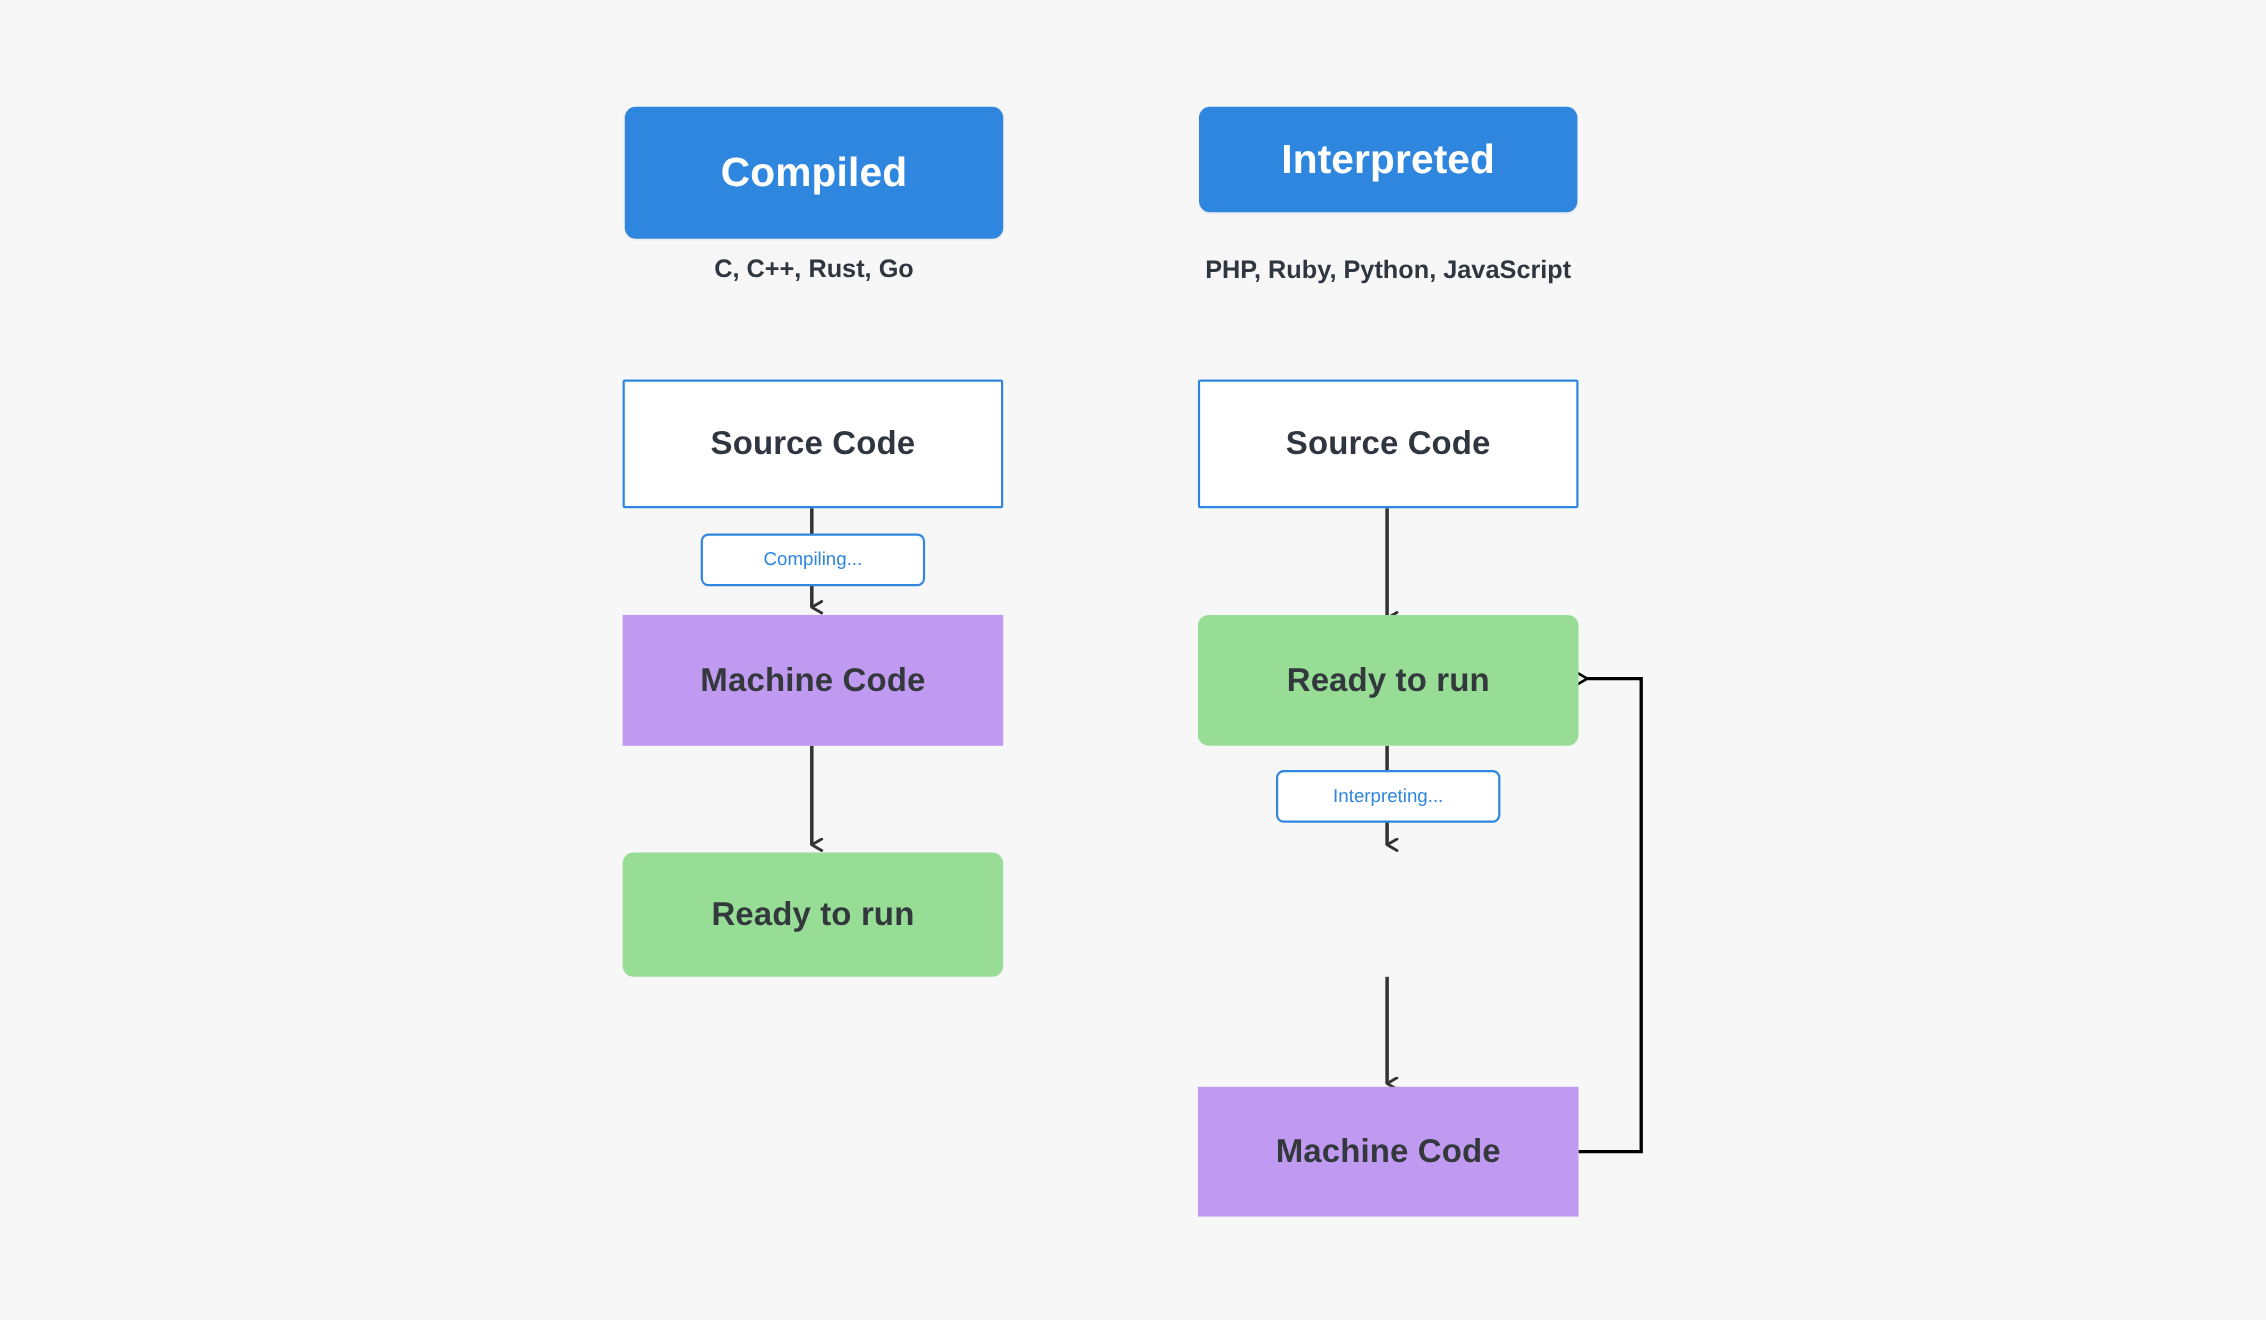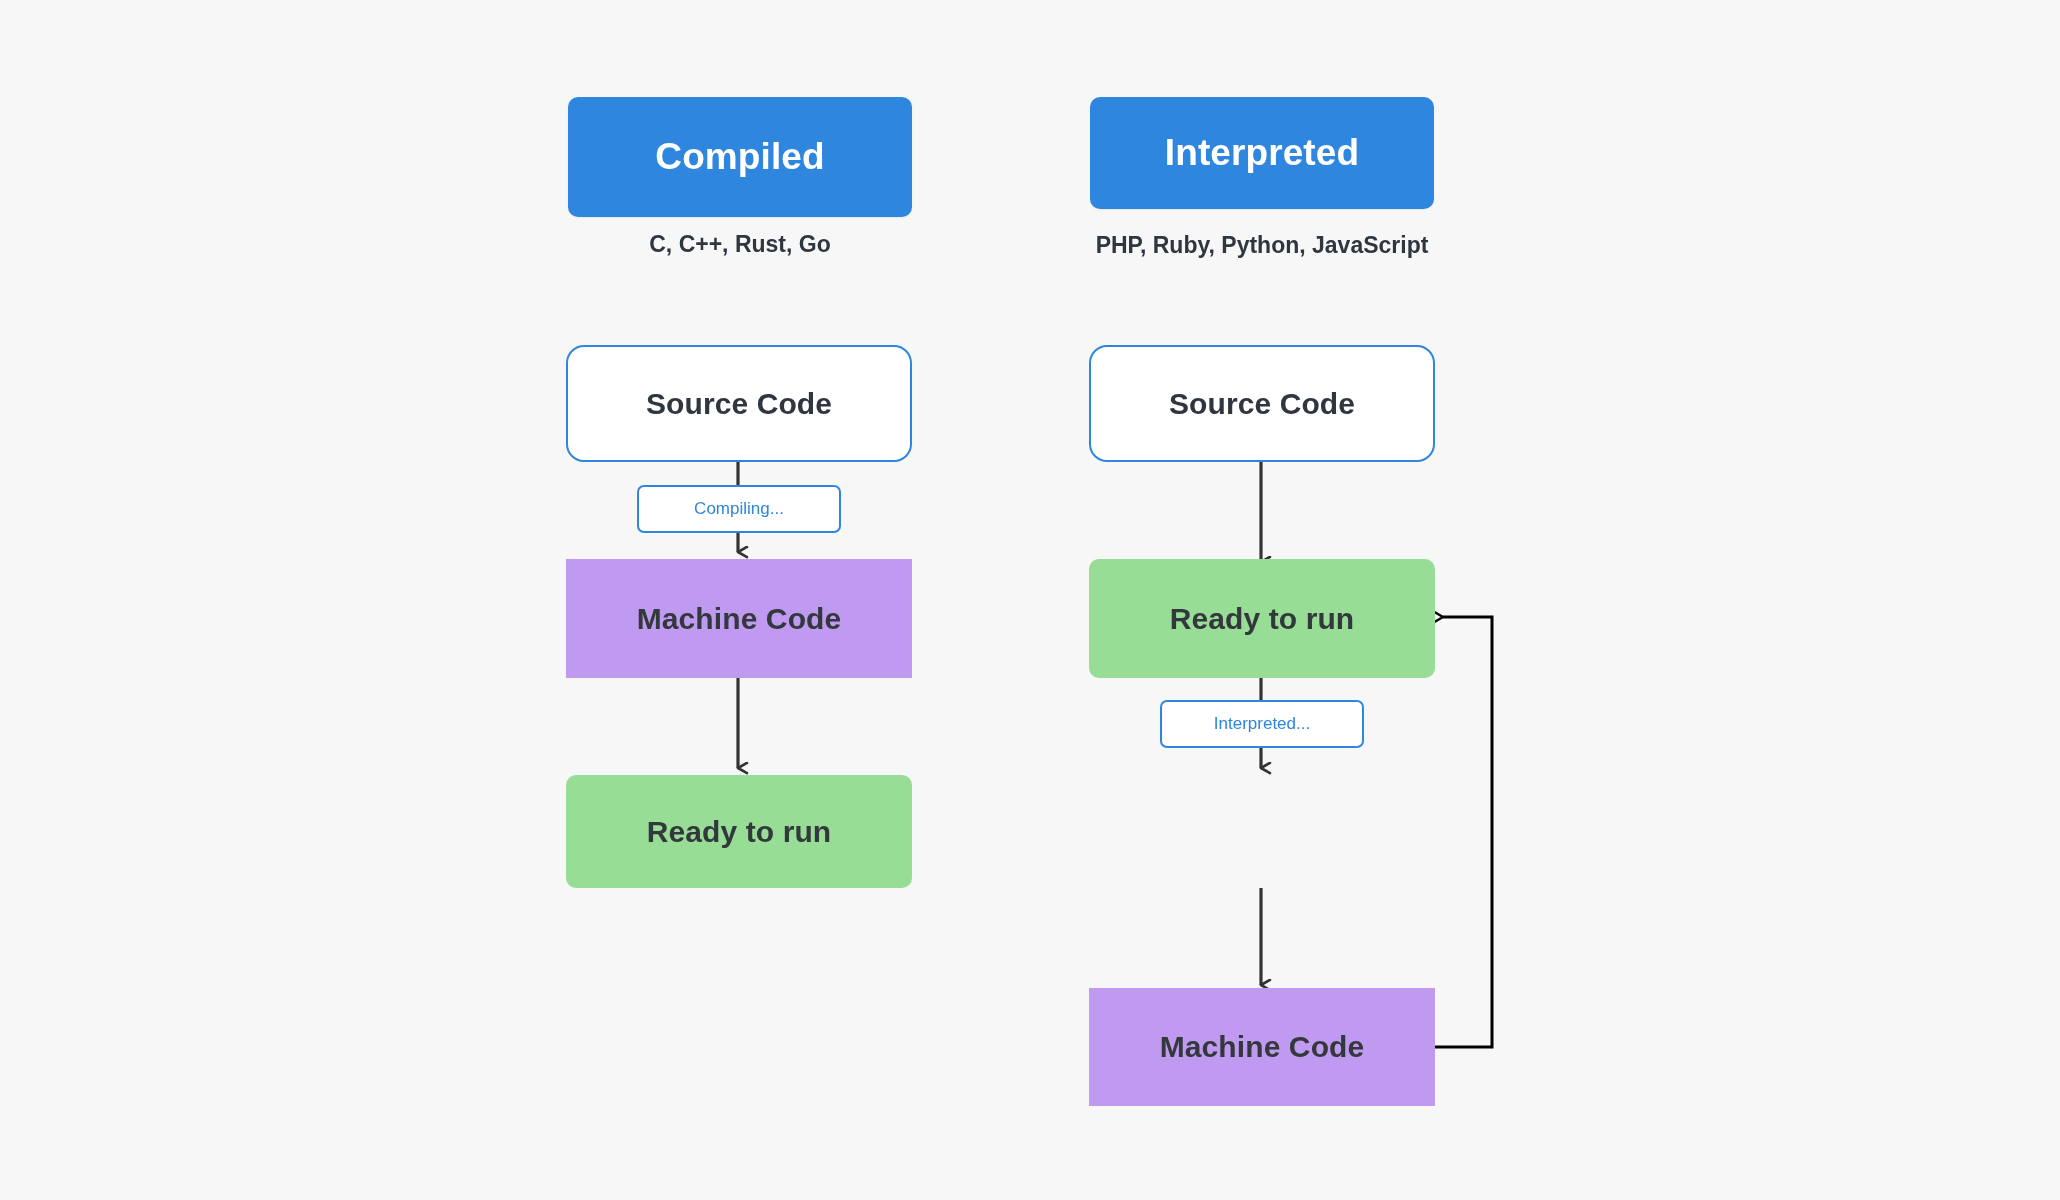--- a/index.html
+++ b/index.html
@@ -69,21 +69,21 @@
     color: #2f3640;
     font-size: 23px;
     font-weight: bold;
     white-space: nowrap;
   }
 
   
   .box-outline {
     background: #ffffff;
     border: 2.5px solid #2e86de;
-    border-radius: 18px;
+    border-radius: 2px;
   }
   .box-outline .node-label {
     color: #2f3640;
     font-size: 30px;
   }
 
   
   .box-purple {
     background: #c09af0;
     border-radius: 0;
@@ -177,38 +177,38 @@
   </div>
 
   <div class="node box-purple" style="left:566px; top:559px; width:346px; height:119px;">
     <span class="node-label">Machine Code</span>
   </div>
 
   <div class="node box-green" style="left:566px; top:775px; width:346px; height:113px;">
     <span class="node-label">Ready to run</span>
   </div>
 
-  <div class="node header-pill" style="left:1090px; top:97px; width:344px; height:112px;">
+  <div class="node header-pill" style="left:1090px; top:97px; width:344px; height:96px;">
     <span class="node-label">Interpreted</span>
   </div>
 
   <div class="subtitle" style="left:1070px; top:228px; width:384px; height:34px;">
     <span>PHP, Ruby, Python, JavaScript</span>
   </div>
 
   <div class="node box-outline" style="left:1089px; top:345px; width:346px; height:117px;">
     <span class="node-label">Source Code</span>
   </div>
 
   <div class="node box-green" style="left:1089px; top:559px; width:346px; height:119px;">
     <span class="node-label">Ready to run</span>
   </div>
 
   <div class="edge-chip" style="left:1160px; top:700px; width:204px; height:48px;">
-    <span class="chip-label">Interpreted...</span>
+    <span class="chip-label">Interpreting...</span>
   </div>
 
 
   <div class="node box-purple" style="left:1089px; top:988px; width:346px; height:118px;">
     <span class="node-label">Machine Code</span>
   </div>
 
 </div>
 
 </body></html>

